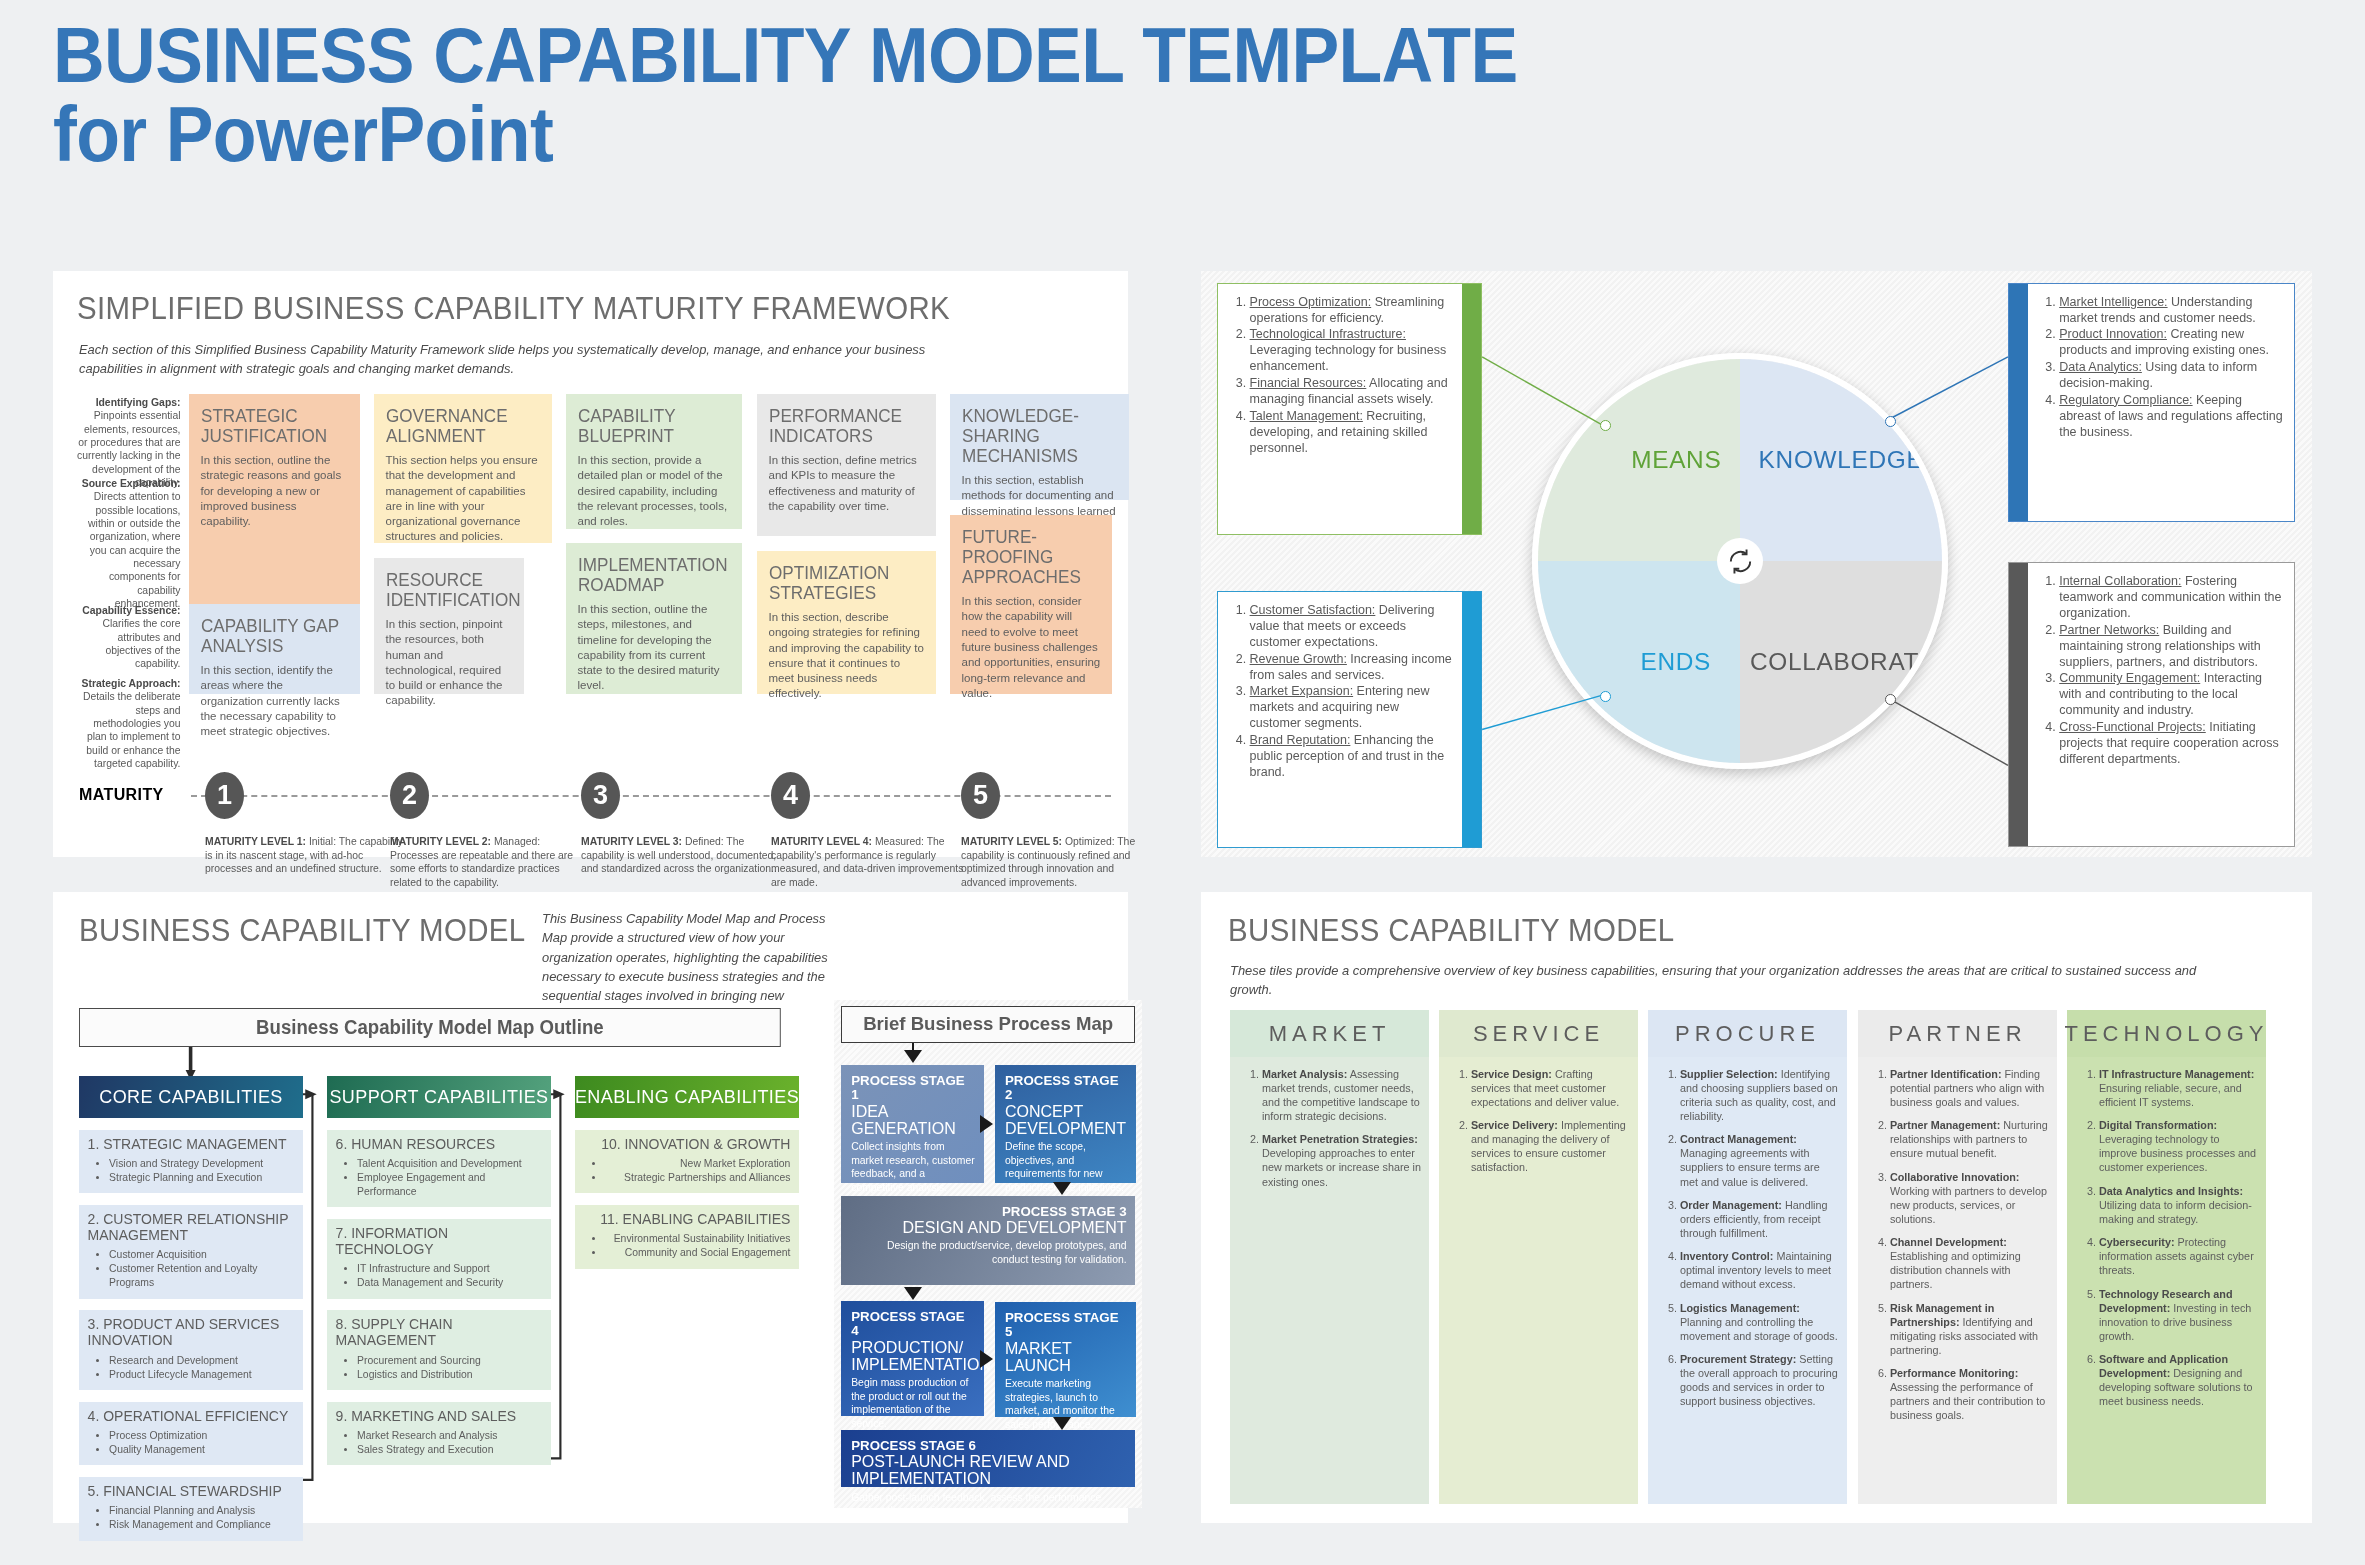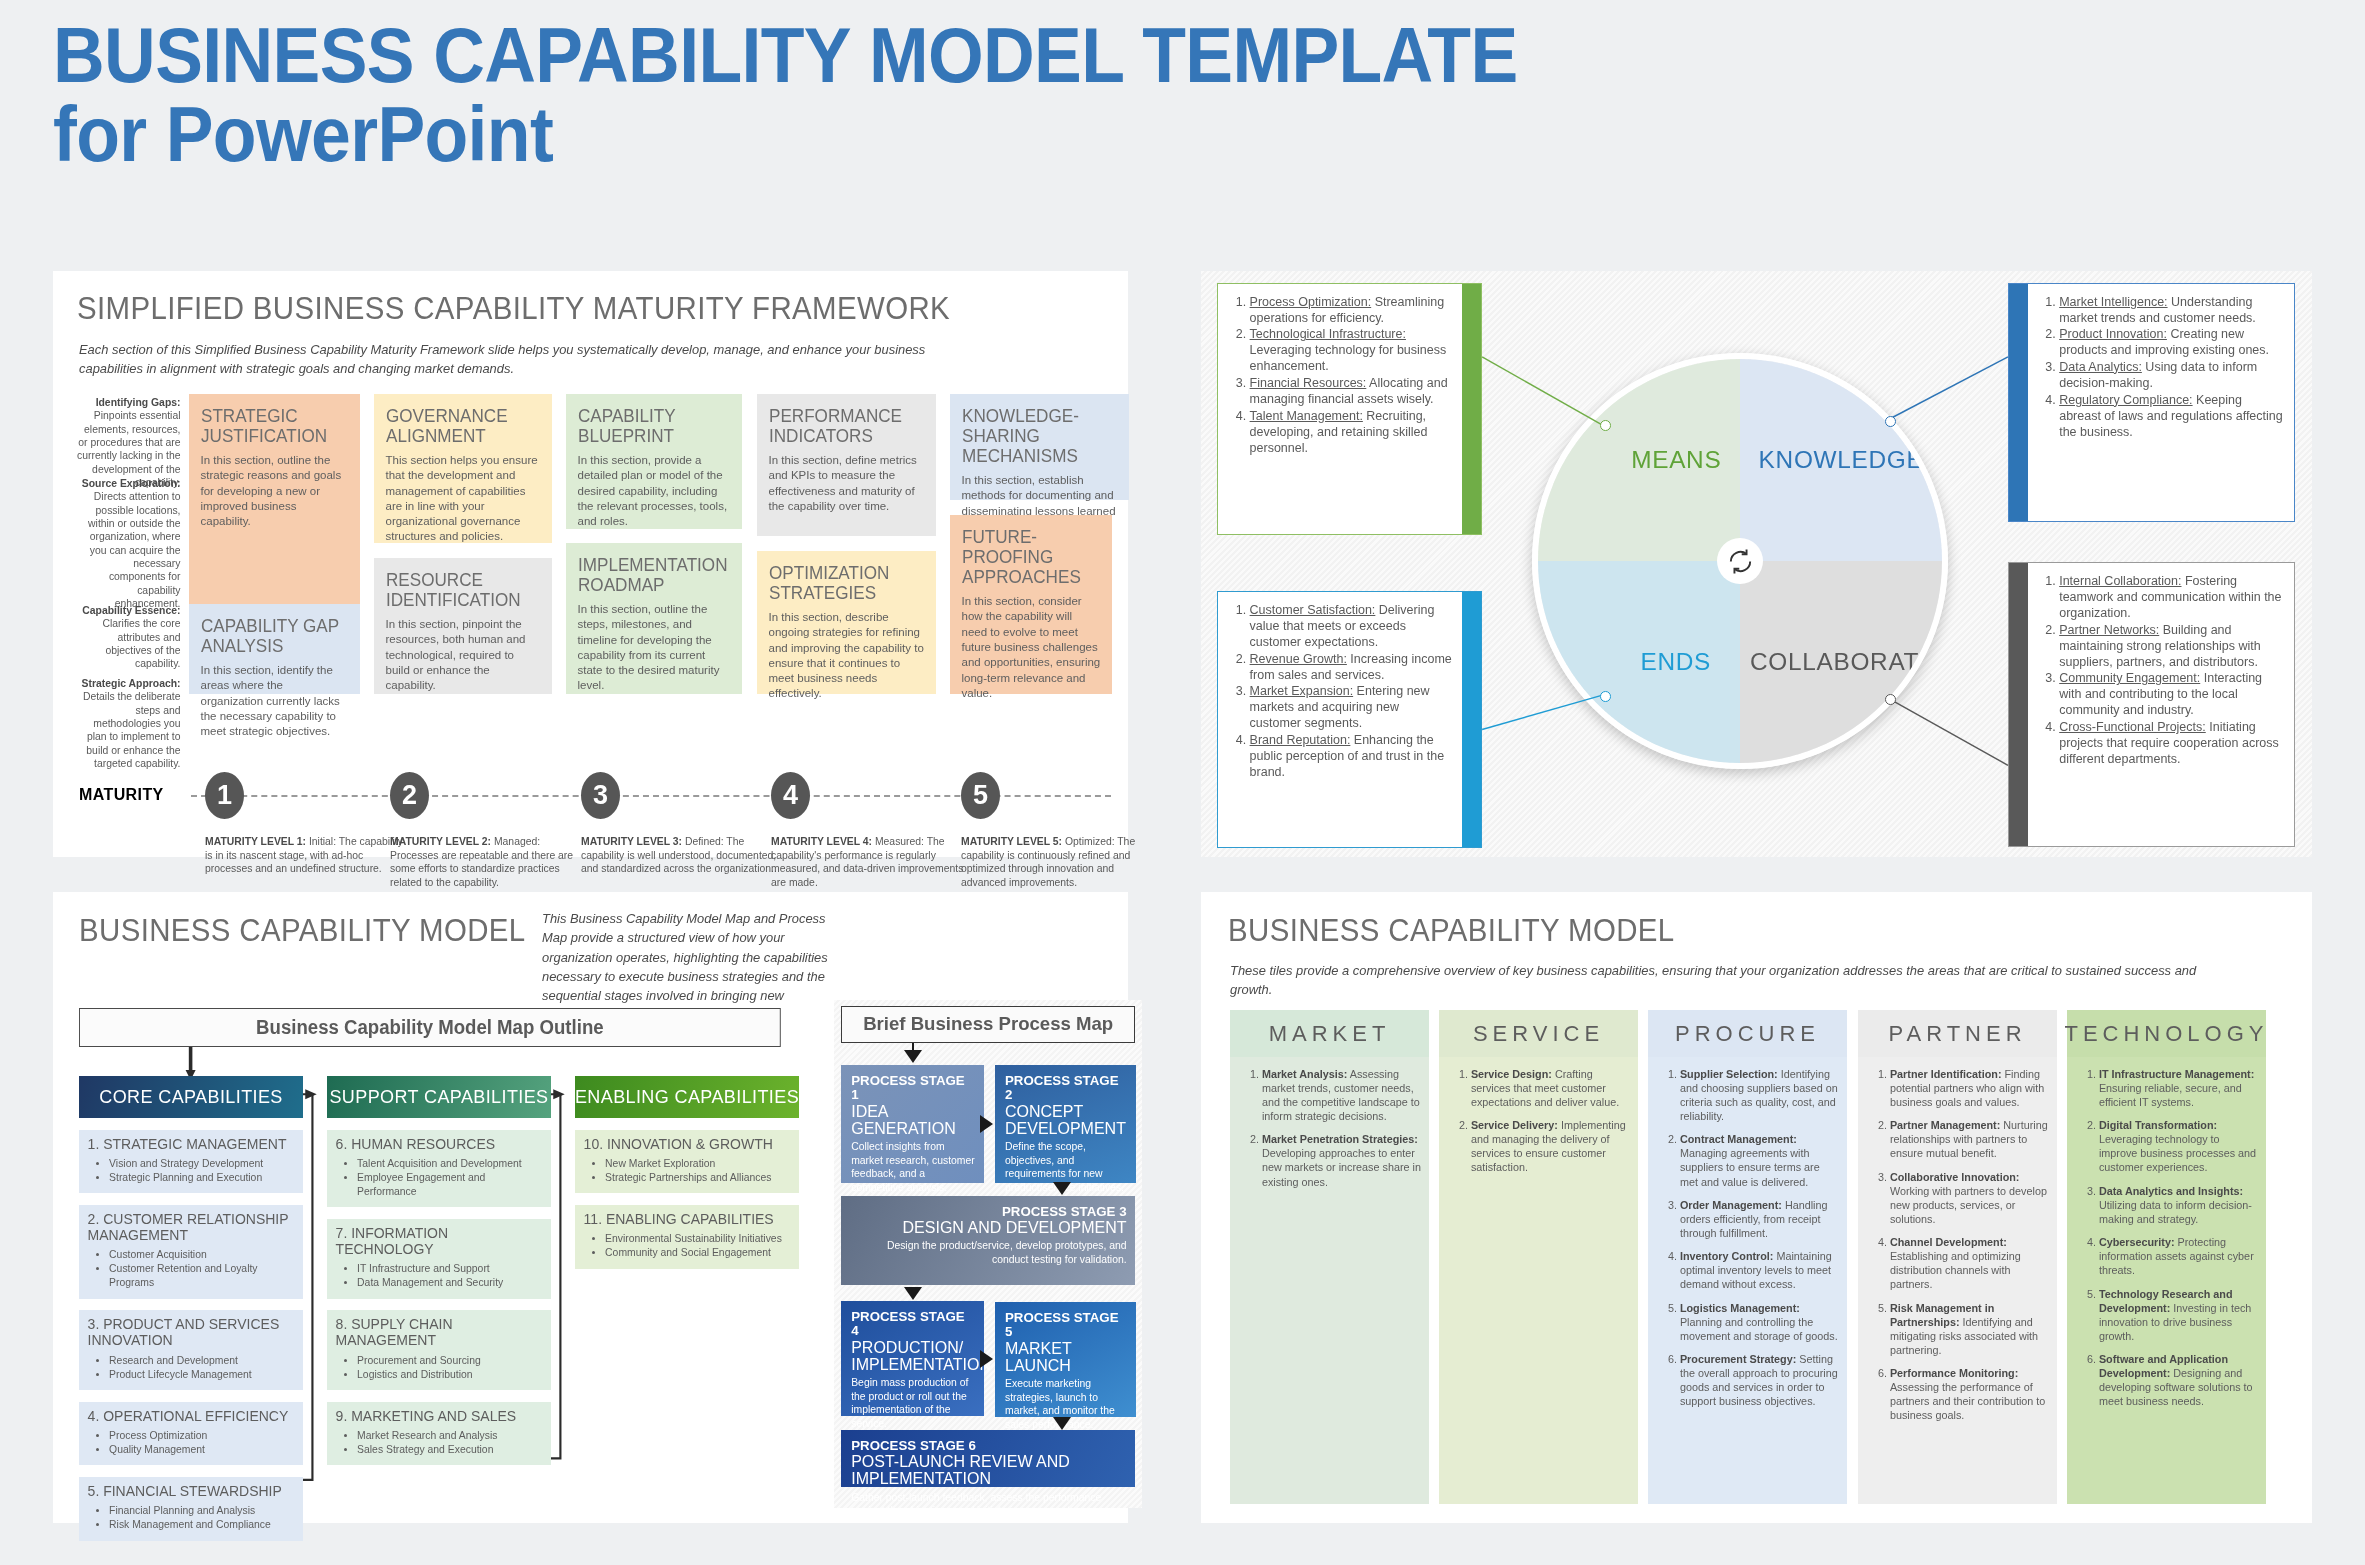--- a/index.html
+++ b/index.html
@@ -52,21 +52,21 @@
   #mf-side-3 { top: 406px; }
 
   .mf-card { position: absolute; padding: 11.5px 11.5px 7.2px 11.5px; }
   .mf-card .h { font-size: 18px; line-height: 1.12; color: #6d6d6d; margin-bottom: 7.2px;
                 transform: scaleX(0.95); transform-origin: left top; white-space: pre-line; }
   .mf-card .b { font-size: 11.5px; line-height: 1.33; color: #5e5e5e; }
 
   #mf-c0 { left: 136px;  top: 123px; width: 171px; height: 218px; background: #f7cdae; }
   #mf-c1 { left: 136px;  top: 333px; width: 171px; height: 90px; background: #dbe5f2; }
   #mf-c2 { left: 321px;  top: 123px; width: 178px; height: 149px; background: #fdedc4; }
-  #mf-c3 { left: 321px;  top: 287px; width: 178px; height: 136px; background: #e8e8e8; }
+  #mf-c3 { left: 321px;  top: 287px; width: 150px; height: 136px; background: #e8e8e8; }
   #mf-c4 { left: 513px;  top: 123px; width: 176px; height: 135px; background: #ddecd5; }
   #mf-c5 { left: 513px;  top: 272px; width: 176px; height: 151px; background: #ddecd5; }
   #mf-c6 { left: 704px;  top: 123px; width: 179px; height: 142px; background: #e8e8e8; }
   #mf-c7 { left: 704px;  top: 280px; width: 179px; height: 143px; background: #fdedc4; }
   #mf-c8 { left: 897px; top: 123px; width: 179px; height: 106px; background: #dbe5f2; }
   #mf-c9 { left: 897px; top: 244px; width: 162px; height: 179px; background: #f7cdae; }
 
   #maturity-axis { position: absolute; left: 26px; top: 495px; width: 1032px; height: 63px; }
   #maturity-axis .axis-label {
     position: absolute; left: 0; top: 20px; font-size: 16px; font-weight: bold;
@@ -144,21 +144,21 @@
     height: 42px; display: flex; align-items: center; justify-content: center;
     color: #fff; font-size: 18px; letter-spacing: 0.4px;
     transform-origin: center; white-space: nowrap;
   }
   #cap-col-0 .cap-head { background: linear-gradient(110deg,#1f3864 0%,#1f6e8c 100%); }
   #cap-col-1 .cap-head { background: linear-gradient(110deg,#1e6b52 0%,#55a37e 100%); }
   #cap-col-2 .cap-head { background: linear-gradient(110deg,#3d8a1f 0%,#6cb32c 100%); }
   .cap-item { margin-top: 11.5px; padding: 7.2px 8.6px 8.6px 8.6px; }
   #cap-col-0 .cap-item { background: #dfe8f4; }
   #cap-col-1 .cap-item { background: #dfeee2; }
-  #cap-col-2 .cap-item { background: #e4efd6; }
+  #cap-col-2 .cap-item { background: #e4efd6; text-align: right; }
   .cap-item .t { font-size: 14px; line-height: 1.14; color: #5d5d5d; margin-bottom: 4.3px; }
   .cap-item ul { margin-left: 21.5px; }
   .cap-item li { font-size: 10.4px; line-height: 1.34; color: #5d5d5d; }
 
   #bpm-panel {
     position: absolute; left: 781px; top: 108px; width: 308px; height: 508px;
     background: repeating-linear-gradient(135deg,#fbfbfb 0 2.2px,#f4f4f4 2.2px 4.3px);
   }
   #bpm-head {
     position: absolute; left: 7.2px; top: 5.7px; width: 294px; height: 37px;

